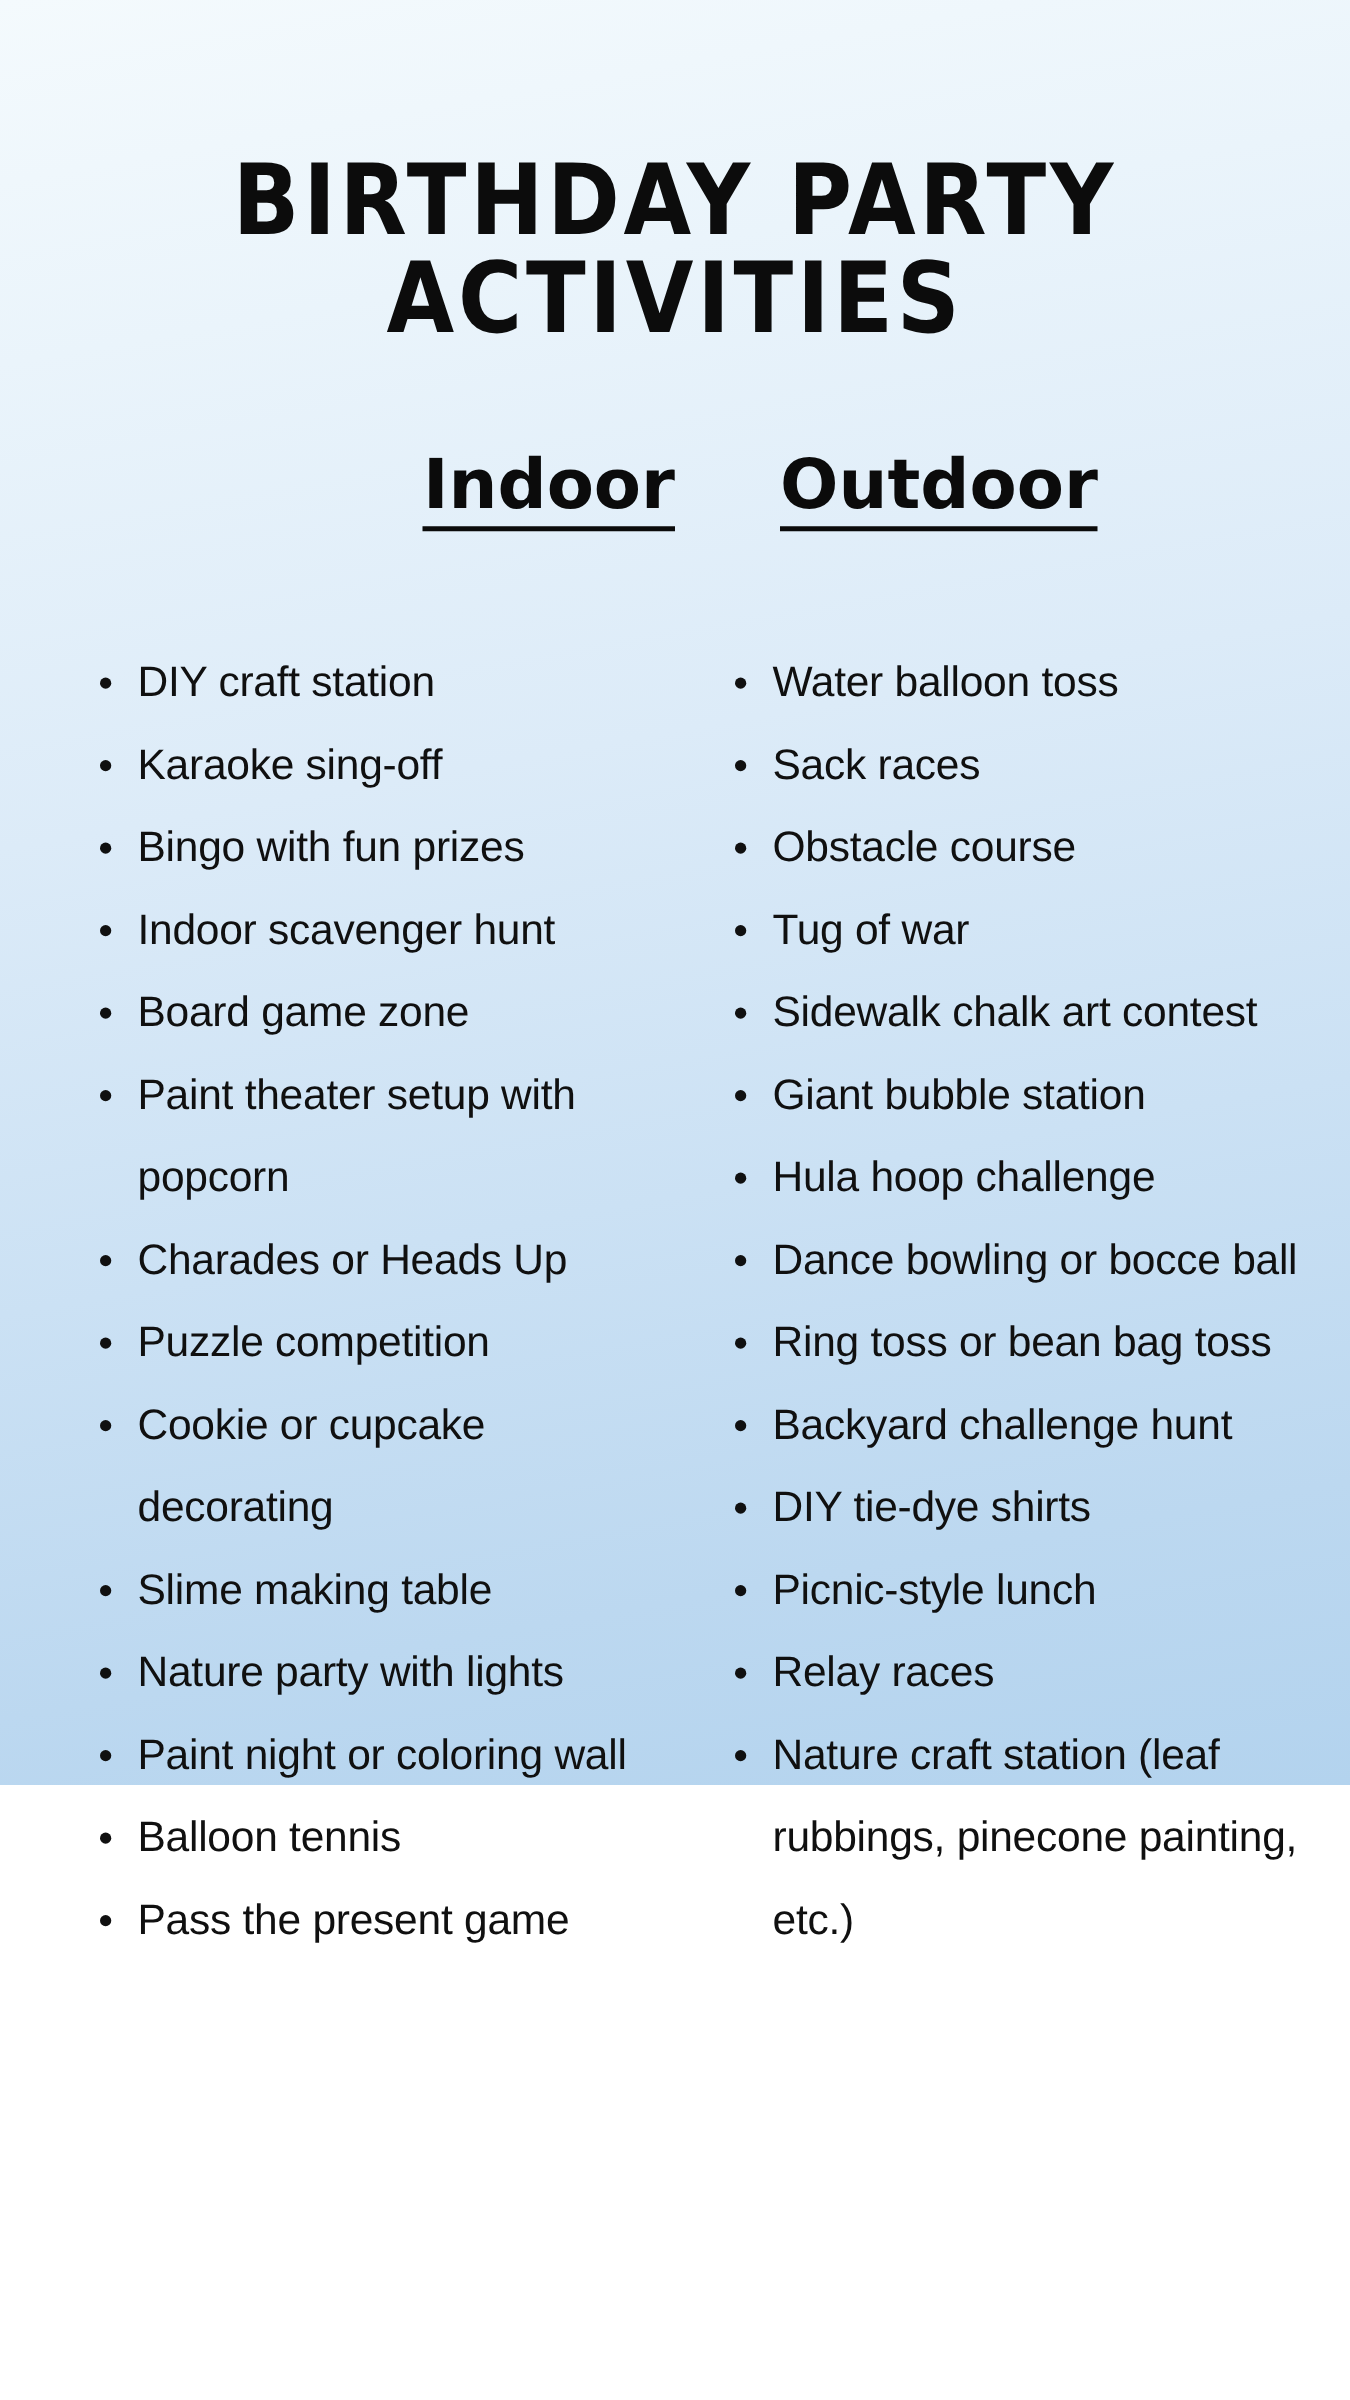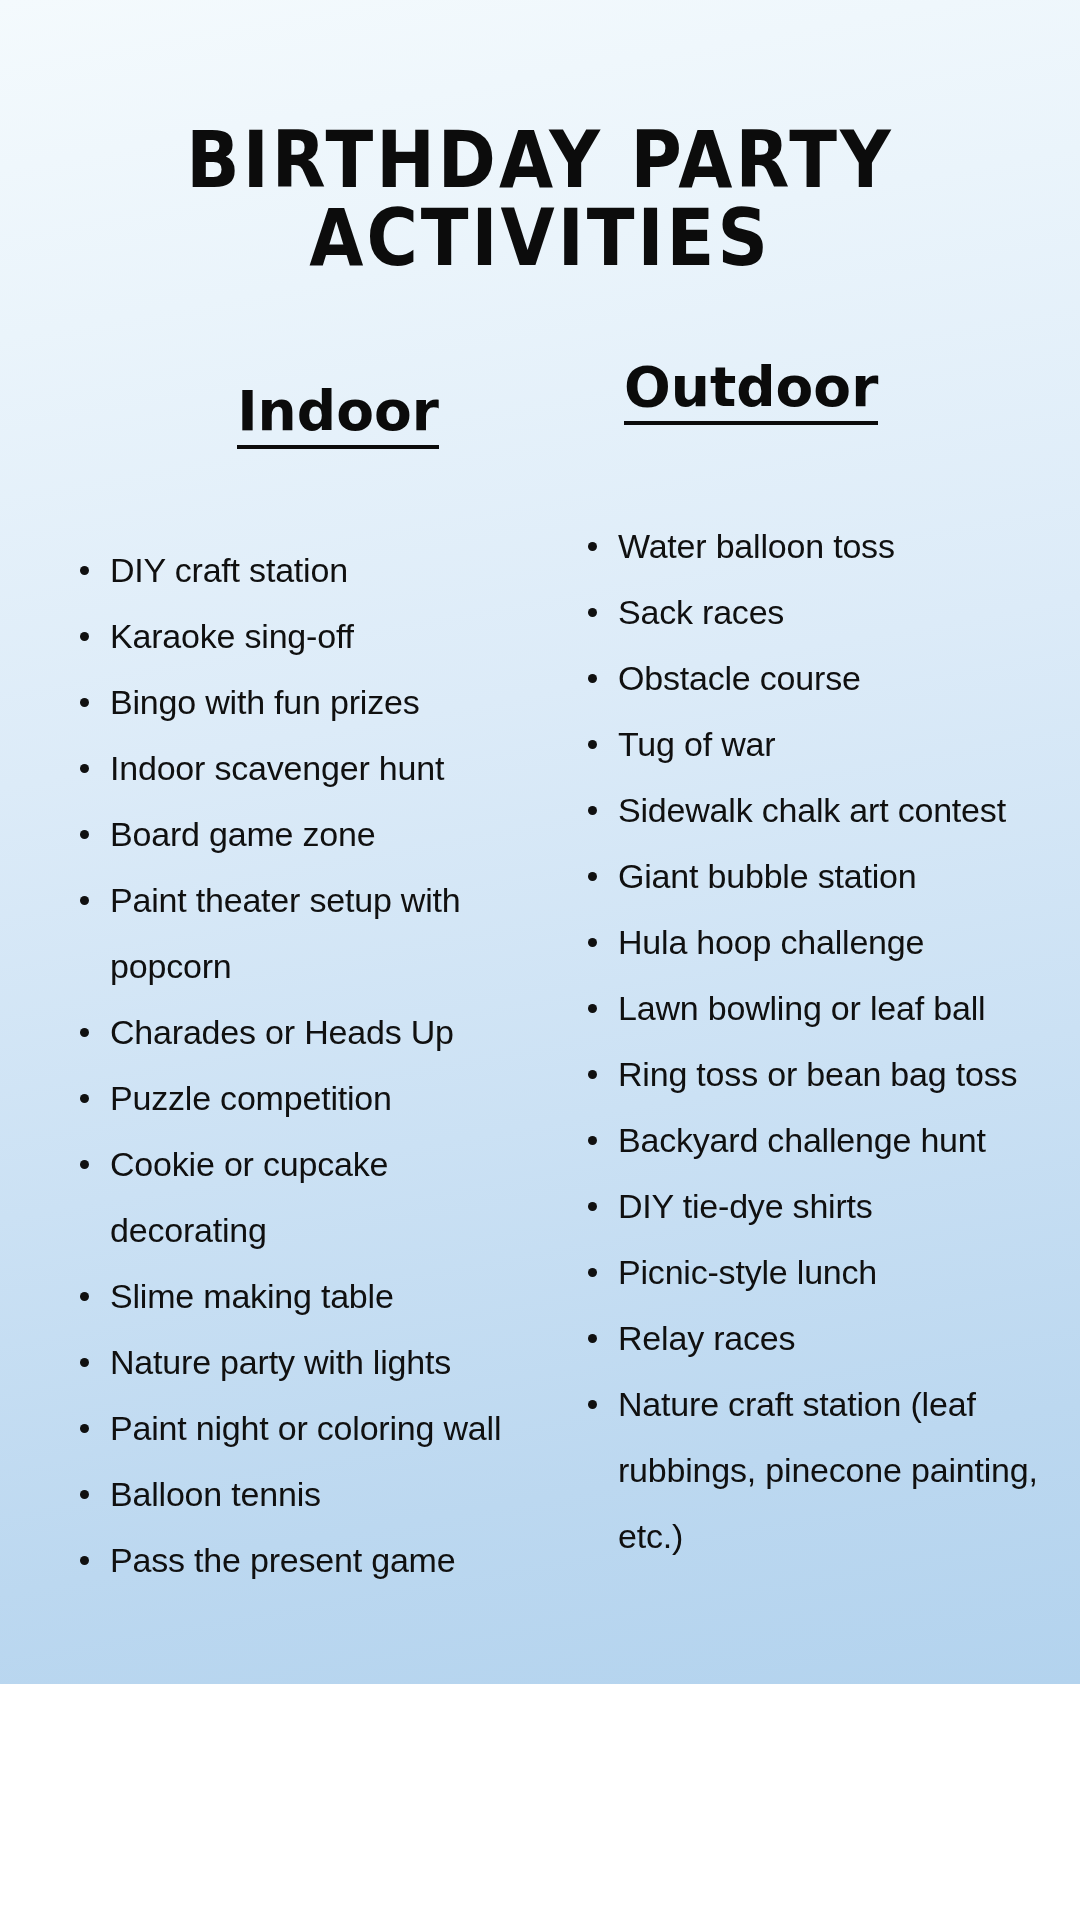--- a/index.html
+++ b/index.html
@@ -8,21 +8,21 @@
   }
   body {
     width: 1080px;
     height: 1920px;
     overflow: hidden;
     font-family: "DejaVu Sans", sans-serif;
   }
   .page {
     position: relative;
     width: 1080px;
-    height: 1684px;
+    height: 1428px;
     background: linear-gradient(170deg, #f4fafd 0%, #eaf4fb 18%, #dcebf8 42%, #cbe1f4 65%, #bcd8f0 85%, #b3d3ee 100%);
     box-sizing: border-box;
     padding: 0;
   }
   .title {
     text-align: center;
     font-family: "DejaVu Sans", sans-serif;
     font-weight: 700;
     font-size: 70px;
     letter-spacing: 3px;
@@ -53,21 +53,21 @@
     text-align: center;
     margin: 0 0 88px 0;
     line-height: 1;
   }
   .col-head span {
     display: inline-block;
     border-bottom: 4px solid #0b0b0b;
     padding-bottom: 6px;
   }
   .col-outdoor .col-head { text-align: left; padding-left: 58px; }
-  .col-indoor .col-head { text-align: center; padding-left: 78px; margin-top: 24px; }
+  .col-indoor .col-head { text-align: right; padding-left: 78px; }
   ul.list {
     list-style: none;
     margin: 0;
     padding: 0;
   }
   ul.list li {
     position: relative;
     font-family: Liberation Sans, sans-serif;
     font-size: 34px;
     line-height: 66px;
@@ -126,21 +126,21 @@
         <span>Outdoor</span>
       </div>
       <ul class="list">
         <li>Water balloon toss</li>
         <li>Sack races</li>
         <li>Obstacle course</li>
         <li>Tug of war</li>
         <li>Sidewalk chalk art contest</li>
         <li>Giant bubble station</li>
         <li>Hula hoop challenge</li>
-        <li>Lawn bowling or leaf ball</li>
+        <li>Dance bowling or bocce ball</li>
         <li>Ring toss or bean bag toss</li>
         <li>Backyard challenge hunt</li>
         <li>DIY tie-dye shirts</li>
         <li>Picnic-style lunch</li>
         <li>Relay races</li>
         <li>Nature craft station (leaf rubbings, pinecone painting, etc.)</li>
       </ul>
     </div>
 
   </div>

